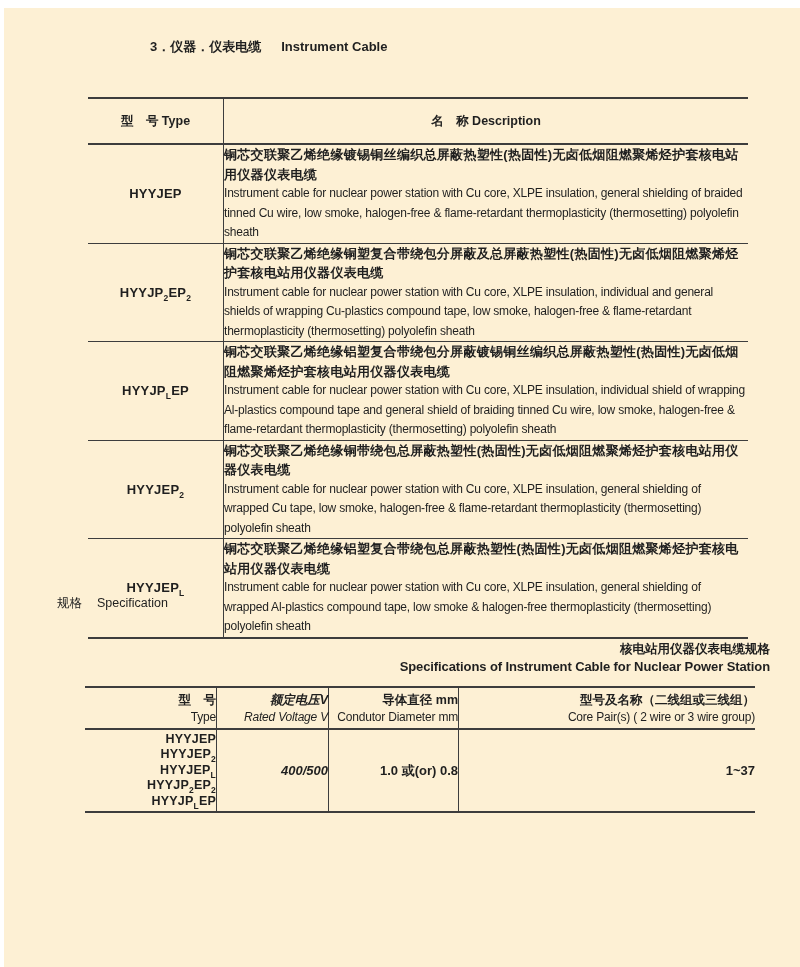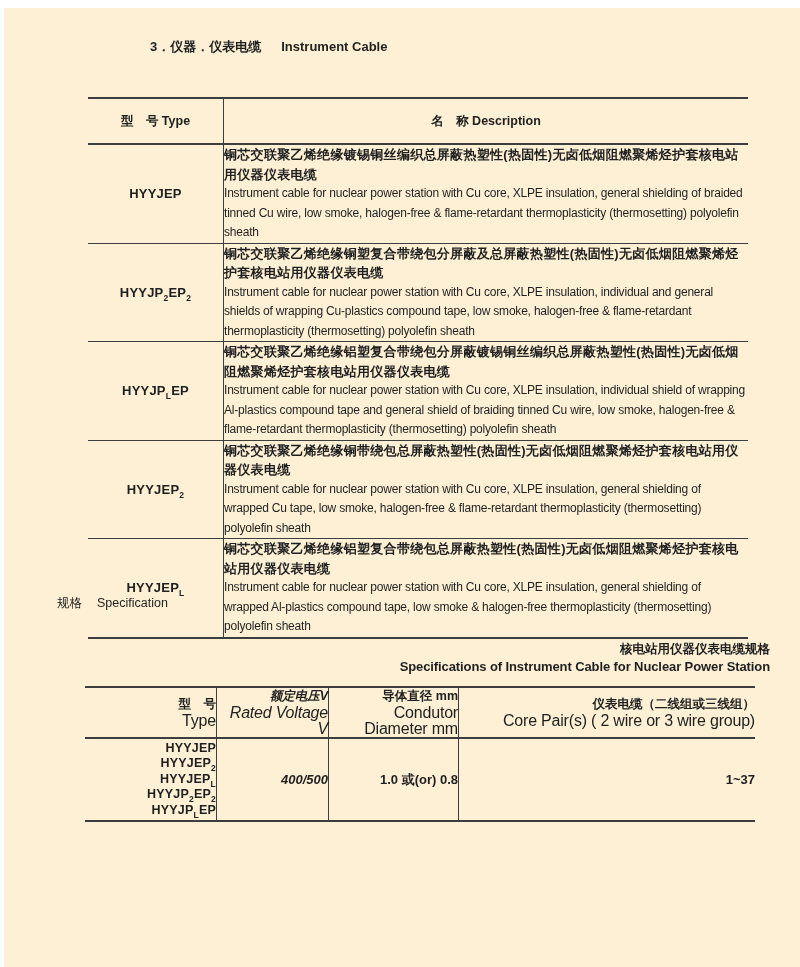--- a/index.html
+++ b/index.html
@@ -54,21 +54,21 @@
   .spec-table .c1{width:131px;}
   .spec-table .c2{width:111px;font-style:italic;}
   .spec-table .c3{width:129px;}
   .spec-table .c4{width:296px;}
   .spec-table th{height:40px;border-left:1px solid #3d3d3d;}
   .spec-table td{height:81px;border-left:1px solid #3d3d3d;}
   .spec-table th:first-child,.spec-table td:first-child{border-left:none;}
   .spec-table .hrow{border-top:2px solid #3d3d3d;border-bottom:2px solid #3d3d3d;}
   .spec-table .drow{border-bottom:2px solid #3d3d3d;}
   .spec-table .zh{font-size:12.5px;font-weight:bold;line-height:17px;}
-  .spec-table .en{font-size:16px;font-weight:400;line-height:16px;letter-spacing:-0.2px;}
+  .spec-table .en{font-size:12px;font-weight:400;line-height:16px;letter-spacing:-0.2px;}
   .spec-type-list div{font-size:12.5px;font-weight:bold;line-height:15.5px;letter-spacing:0.2px;}
   .spec-value{font-size:13px;font-weight:bold;}
 </style>
 </head>
 <body>
 
 <div class="page">
 
   <div class="doc-title">
     <span class="zh">3．仪器．仪表电缆</span><span class="en">Instrument Cable</span>
@@ -136,21 +136,21 @@
         </th>
         <th class="c2">
           <div class="zh">额定电压V</div>
           <div class="en">Rated Voltage V</div>
         </th>
         <th class="c3">
           <div class="zh">导体直径 mm</div>
           <div class="en">Condutor Diameter mm</div>
         </th>
         <th class="c4">
-          <div class="zh">仪表电缆（二线组或三线组）</div>
+          <div class="zh">型号及名称（二线组或三线组）</div>
           <div class="en">Core Pair(s) ( 2 wire or 3 wire group)</div>
         </th>
       </tr>
       <tr class="drow">
         <td class="c1">
           <div class="spec-type-list">
               <div>HYYJEP</div>
               <div>HYYJEP<sub>2</sub></div>
               <div>HYYJEP<sub>L</sub></div>
               <div>HYYJP<sub>2</sub>EP<sub>2</sub></div>

